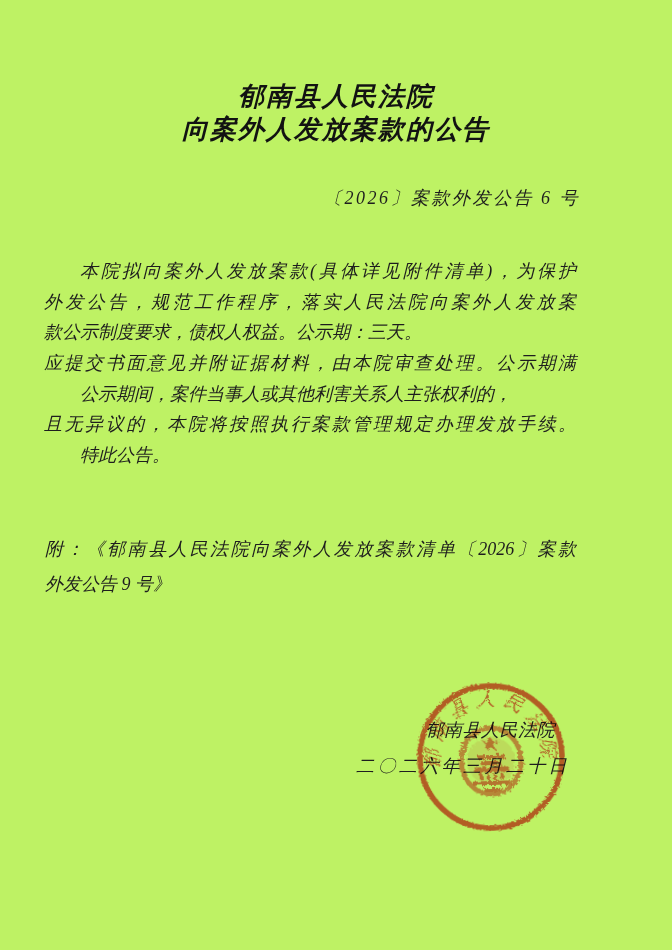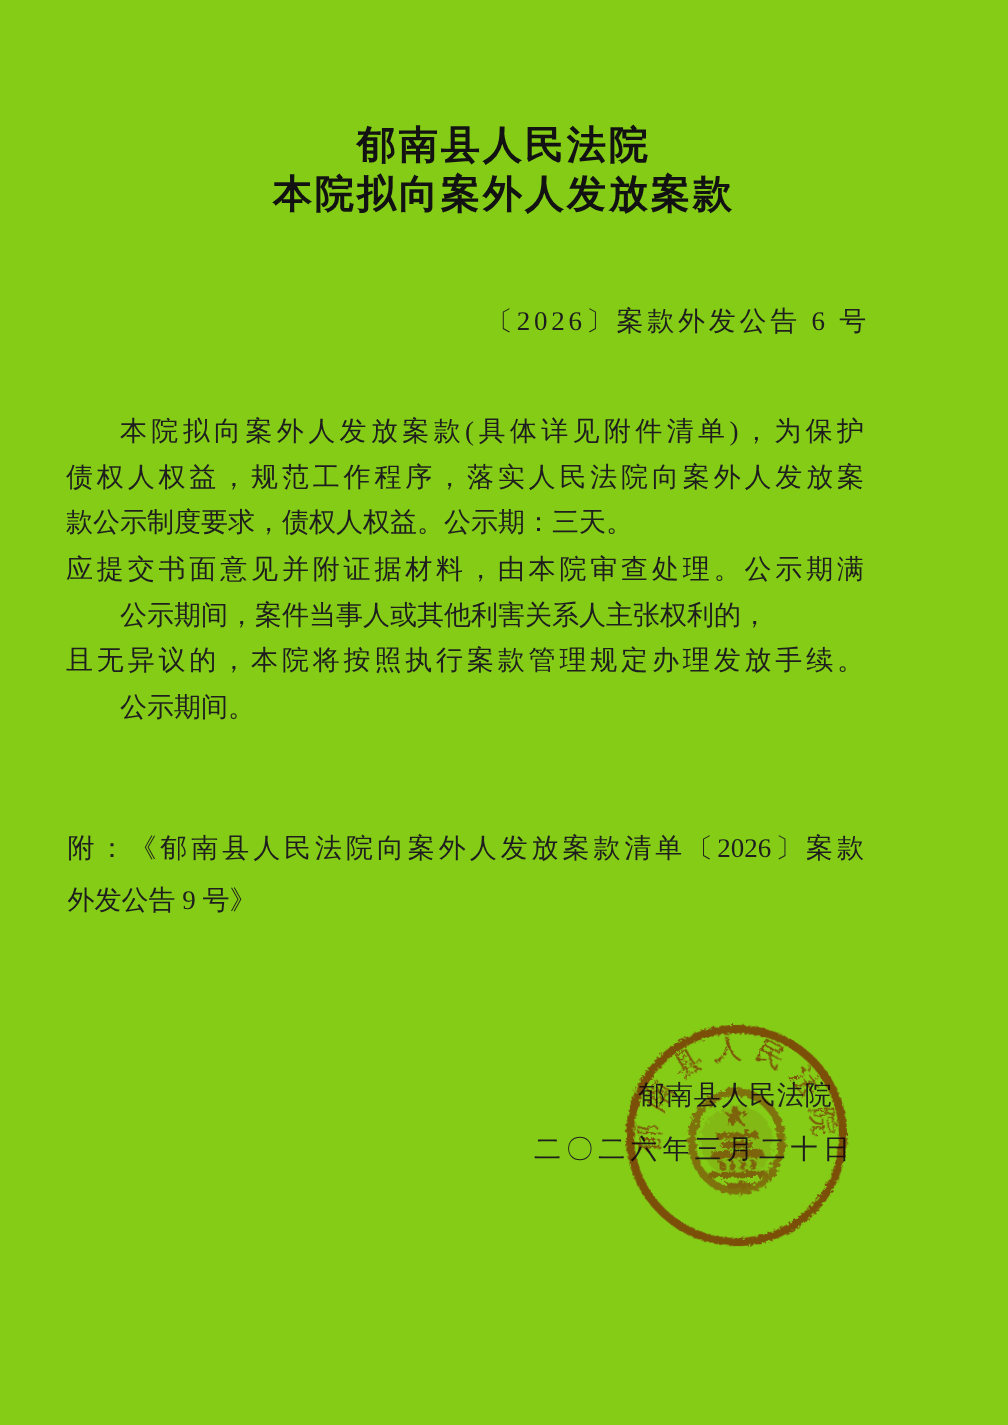--- a/index.html
+++ b/index.html
@@ -1,37 +1,38 @@
 <!DOCTYPE html>
 <html lang="zh"><head>
 <meta charset="utf-8">
 <style>
   html,body{margin:0;padding:0;background:#888;}
   .page{
     position:relative;
     width:672px;height:950px;
     margin:0 auto;
-    background:#84cc16;
+    background:#bef264;
     overflow:hidden;
     font-family:"Liberation Serif","DejaVu Serif",serif;
     color:#1e1e1e;
+    font-style:italic;
   }
   
   .title{
     margin-top:80px;
     text-align:center;
     font-size:26px;
     line-height:33px;
     font-weight:700;
     letter-spacing:2px;
     color:#121212;
   }
   
   .doc-number{
-    margin-top:54px;
+    margin-top:38px;
     text-align:right;
     padding-right:92px;
     font-size:18px;
     line-height:28px;
     letter-spacing:2.5px;
   }
   
   .body{
     margin:44px 96px 0 44px;
     font-size:18px;
@@ -78,38 +79,38 @@
     transform:rotate(-2deg);
   }
 </style>
 </head>
 <body>
 
 <div class="page">
 
   <div class="title">
     <div>郁南县人民法院</div>
-    <div>本院拟向案外人发放案款</div>
+    <div>向案外人发放案款的公告</div>
   </div>
 
   <div class="doc-number">〔2026〕案款外发公告 6 号</div>
 
   <div class="body">
     <div>
       <div class="line fill indent">本院拟向案外人发放案款(具体详见附件清单)，为保护</div>
-      <div class="line fill">债权人权益，规范工作程序，落实人民法院向案外人发放案</div>
+      <div class="line fill">外发公告，规范工作程序，落实人民法院向案外人发放案</div>
       <div class="line">款公示制度要求，债权人权益。公示期：三天。</div>
     </div>
     <div>
       <div class="line fill">应提交书面意见并附证据材料，由本院审查处理。公示期满</div>
       <div class="line indent">公示期间，案件当事人或其他利害关系人主张权利的，</div>
       <div class="line fill">且无异议的，本院将按照执行案款管理规定办理发放手续。</div>
     </div>
     <div>
-      <div class="line indent">公示期间。</div>
+      <div class="line indent">特此公告。</div>
     </div>
   </div>
 
   <div class="attachment">
     <div class="line fill">附：《郁南县人民法院向案外人发放案款清单〔2026〕案款</div>
     <div class="line">外发公告 9 号》</div>
   </div>
 
   <div class="sign-court">郁南县人民法院</div>
   <div class="sign-date">二〇二六年三月二十日</div>

